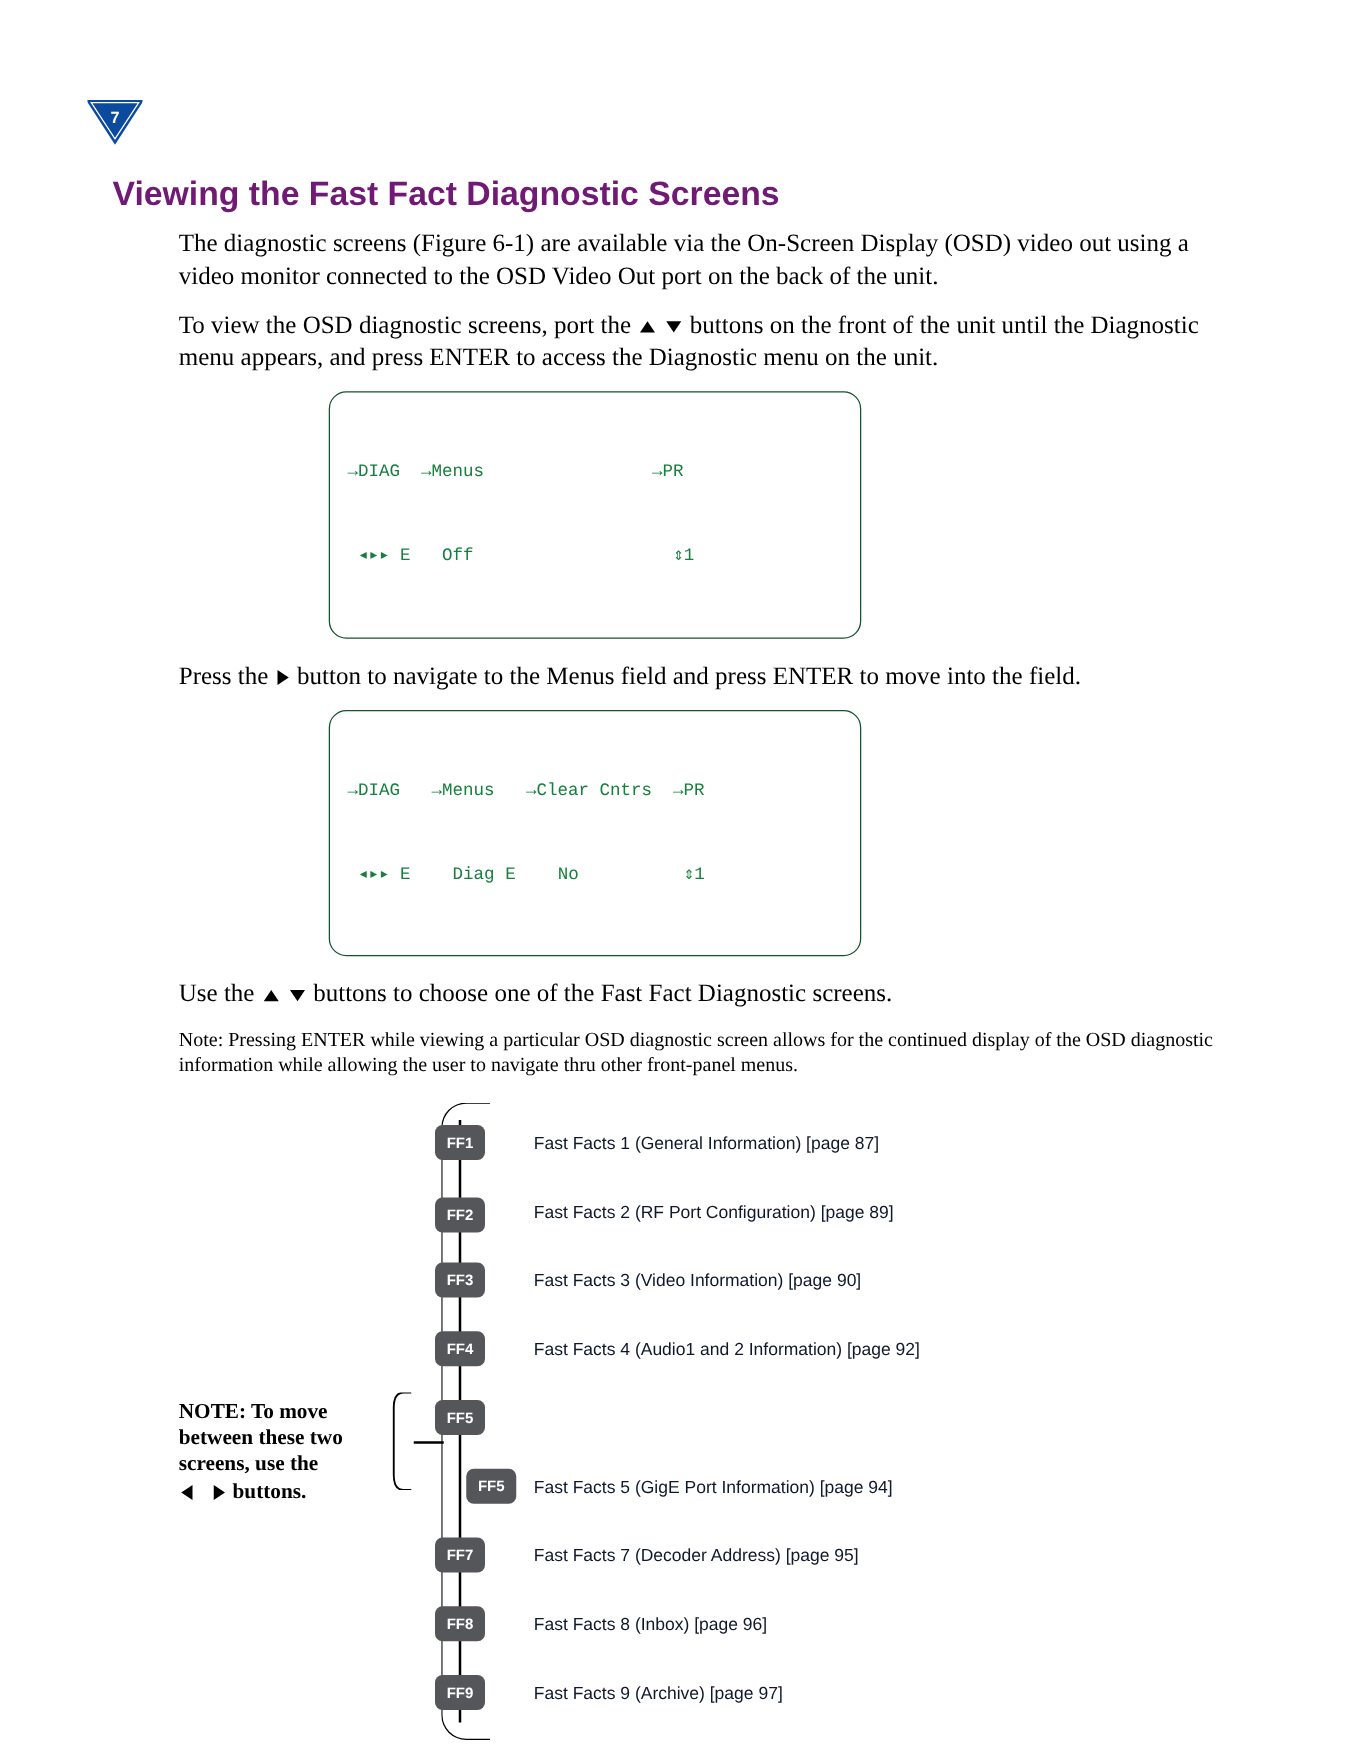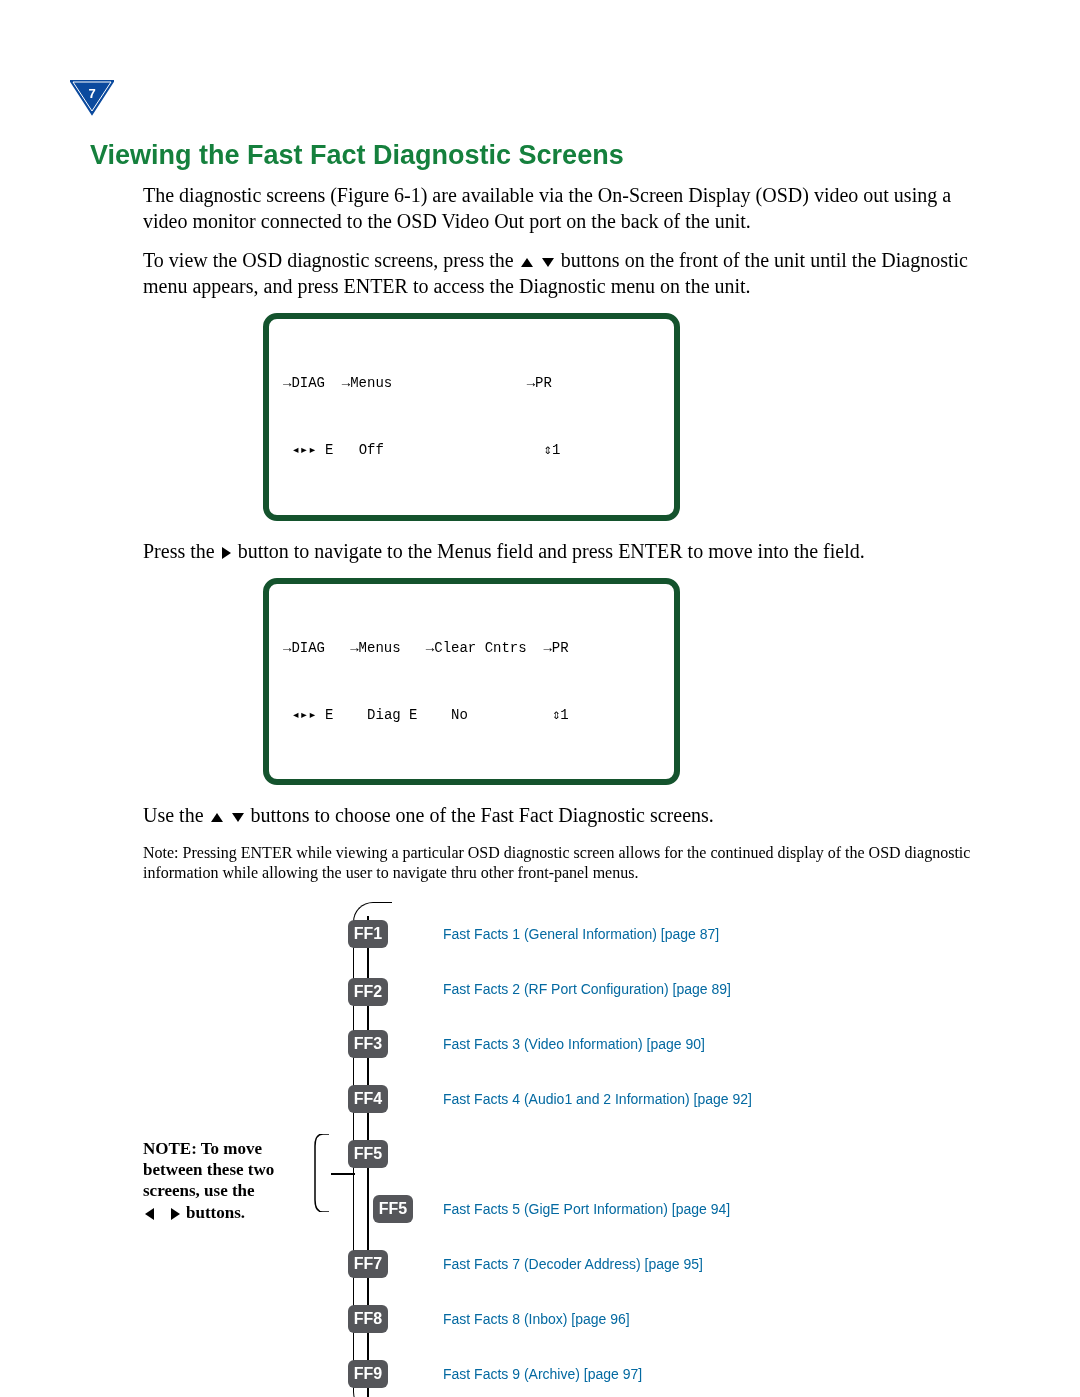--- a/index.html
+++ b/index.html
@@ -29,48 +29,48 @@
     width: 44px;
     text-align: center;
     font-family: Arial, Helvetica, sans-serif;
     font-size: 13px;
     font-weight: bold;
     color: #fff;
   }
   h1.heading {
     font-family: "Trebuchet MS", Arial, sans-serif;
     font-weight: bold;
-    color: #15803d;
+    color: #701a75;
     font-size: 27px;
     margin: 0 0 12px 0;
   }
   .body-indent {
     margin-left: 53px;
   }
   p.body {
     font-size: 20px;
     line-height: 1.28;
     margin: 0 0 14px 0;
   }
   p.note {
     font-size: 16px;
     line-height: 1.28;
     margin: 0 0 18px 0;
   }
   .lcd {
     width: 390px;
-    border: 6px solid #14532d;
+    border: 1px solid #14532d;
     border-radius: 14px;
-    padding: 8px 1px 8px 14px;
+    padding: 8px 20px 8px 14px;
     font-family: "Courier New", Courier, monospace;
     font-size: 14px;
     line-height: 1.6;
     margin: 8px 0 18px 120px;
     white-space: pre;
-    color: #000000;
+    color: #15803d;
   }
   .lcd .row { display: block; }
   
   .tri-up, .tri-down, .tri-left, .tri-right {
     display: inline-block;
     width: 0; height: 0;
     vertical-align: middle;
   }
   .tri-up    { border-left:6px solid transparent; border-right:6px solid transparent; border-bottom:9px solid #000; margin:0 2px; }
   .tri-down  { border-left:6px solid transparent; border-right:6px solid transparent; border-top:9px solid #000; margin:0 2px; }
@@ -103,33 +103,33 @@
   }
   .ff-node {
     position: absolute;
     left: 205px;
     width: 40px;
     height: 28px;
     background: #55565a;
     border-radius: 6px;
     color: #fff;
     font-family: Arial, Helvetica, sans-serif;
-    font-size: 16px;
+    font-size: 12px;
     font-weight: bold;
     text-align: center;
     line-height: 28px;
   }
   .ff-node.indent { left: 230px; }
   .ff-label {
     position: absolute;
-    left: 300px;
+    left: 284px;
     font-family: Arial, Helvetica, sans-serif;
     font-size: 14px;
     line-height: 28px;
-    color: #0369a1;
+    color: #0f172a;
   }
   .note-box {
     position: absolute;
     left: 0;
     top: 236px;
     width: 170px;
     font-family: "Times New Roman", Times, serif;
     font-size: 17px;
     line-height: 1.25;
   }
@@ -165,21 +165,21 @@
     <div class="chapter-num">7</div>
   </div>
 
   <h1 class="heading">Viewing the Fast Fact Diagnostic Screens</h1>
 
   <div class="body-indent">
 
     <p class="body">The diagnostic screens (Figure 6-1) are available via the On-Screen Display (OSD) video out using a video monitor connected to the OSD Video Out port on the back of the unit.</p>
 
     <p class="body">
-      <span>To view the OSD diagnostic screens, press the </span>
+      <span>To view the OSD diagnostic screens, port the </span>
       <span class="tri-up"></span>
       <span class="tri-down"></span>
       <span> buttons on the front of the unit until the Diagnostic menu appears, and press ENTER to access the Diagnostic menu on the unit.</span>
     </p>
 
     <div class="lcd">
       <span class="row">→DIAG  →Menus                →PR</span>
       <span class="row"> ◂▸▸ E   Off                   ⇕1</span>
     </div>
 

